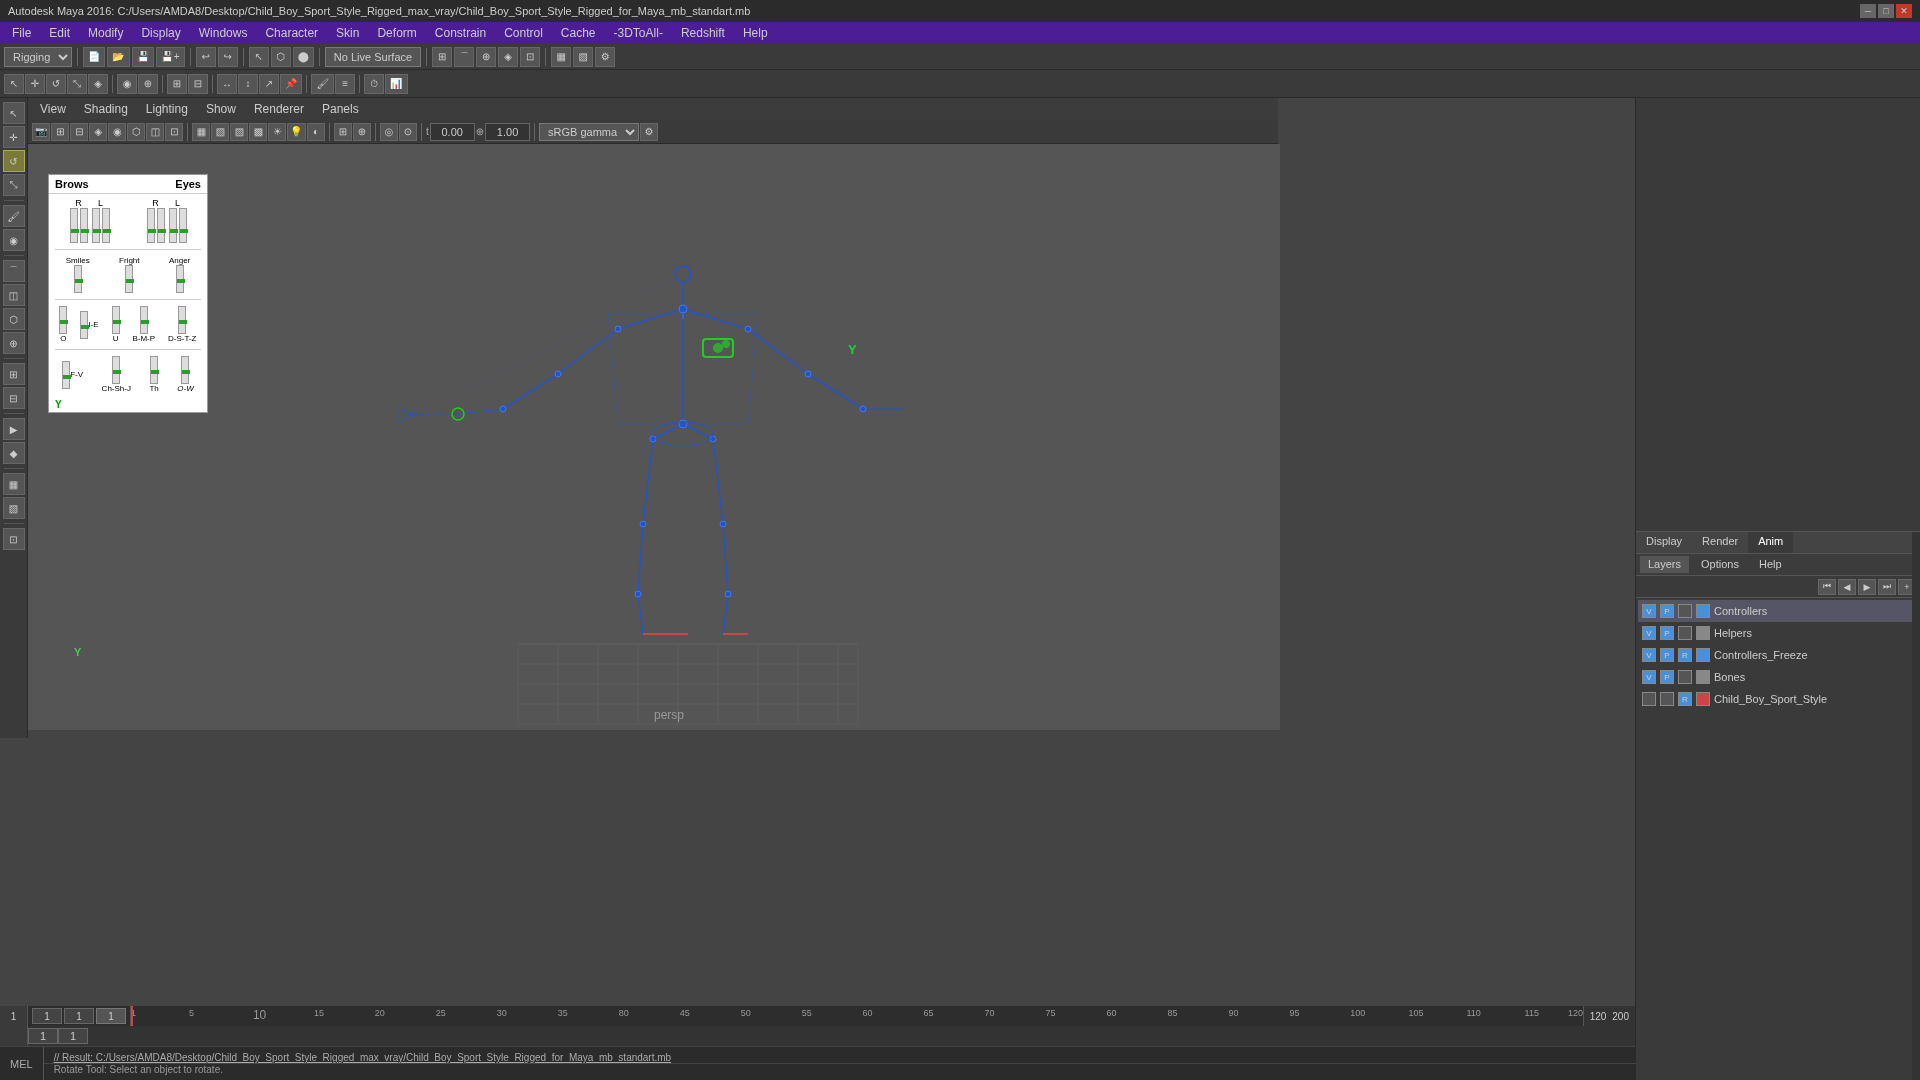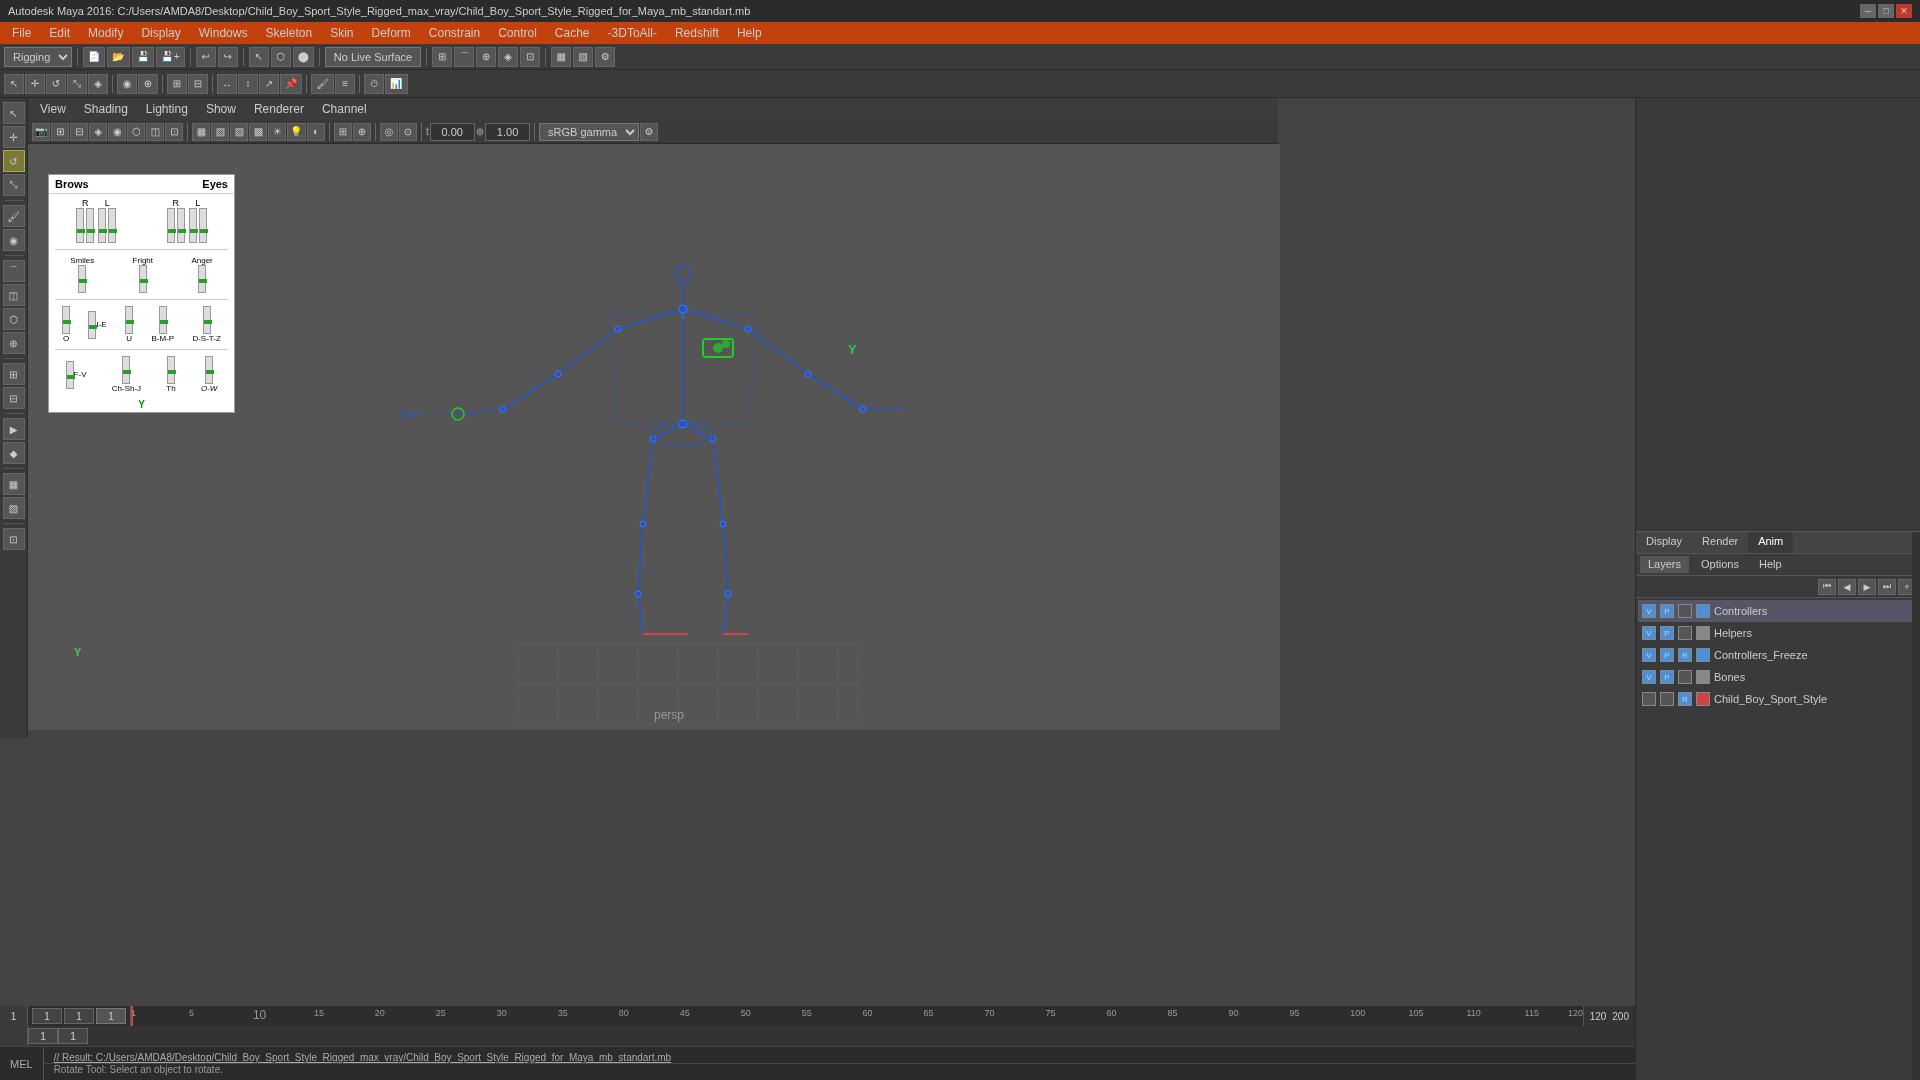--- a/index.html
+++ b/index.html
@@ -6,21 +6,21 @@
     body { width: 1920px; height: 1080px; background: #444444; font-family: 'Arial', sans-serif; font-size: 12px; color: #cccccc; overflow: hidden; position: relative; }
     
     
     #title-bar { width: 100%; height: 22px; background: #2b2b2b; display: flex; align-items: center; justify-content: space-between; padding: 0 8px; position: absolute; top: 0; left: 0; z-index: 100; }
     #title-text { font-size: 11px; color: #cccccc; }
     #window-controls { display: flex; gap: 2px; }
     .win-btn { width: 16px; height: 14px; background: #666; border: none; cursor: pointer; font-size: 9px; color: #ccc; display: flex; align-items: center; justify-content: center; }
     .win-btn.close { background: #c0392b; }
     
     
-    #menu-bar { position: absolute; top: 22px; left: 0; width: 100%; height: 22px; background: #c2410c; display: flex; align-items: center; padding: 0 4px; gap: 2px; z-index: 99; }
+    #menu-bar { position: absolute; top: 22px; left: 0; width: 100%; height: 22px; background: #4c1d95; display: flex; align-items: center; padding: 0 4px; gap: 2px; z-index: 99; }
     .menu-item { padding: 2px 8px; font-size: 12px; color: #cccccc; cursor: pointer; white-space: nowrap; }
     
     
     #toolbar1 { position: absolute; top: 44px; left: 0; width: 100%; height: 26px; background: #3a3a3a; display: flex; align-items: center; padding: 0 4px; gap: 2px; z-index: 98; border-bottom: 1px solid #2a2a2a; }
     .tb-select { background: #555; border: 1px solid #777; color: #ccc; font-size: 11px; height: 20px; padding: 0 4px; }
     .tb-btn { background: #555; border: 1px solid #666; color: #ccc; font-size: 10px; height: 20px; padding: 0 4px; cursor: pointer; min-width: 20px; display: flex; align-items: center; justify-content: center; }
     .tb-separator { width: 1px; height: 18px; background: #666; margin: 0 3px; }
     .live-surface-btn { background: #555; border: 1px solid #777; color: #cccccc; font-size: 11px; padding: 2px 8px; height: 20px; cursor: pointer; }
     
     
@@ -90,21 +90,21 @@
     
     #pb-area { position: absolute; bottom: 54px; right: 0; width: 285px; height: 20px; background: #333; display: flex; align-items: center; padding: 0 4px; gap: 1px; border-left: 1px solid #555; }
 
     
     #layer-scrollbar { position: absolute; right: 0; top: 0; width: 8px; height: 100%; background: #333; }
 
     
     #skeleton-svg { position: absolute; top: 0; left: 0; width: 100%; height: 100%; }
     
     
-    #face-controls { position: absolute; top: 30px; left: 20px; width: 187px; background: white; border: 1px solid #999; color: #000; text-align: center; }
+    #face-controls { position: absolute; top: 30px; left: 20px; width: 160px; background: white; border: 1px solid #999; color: #000; }
     .fc-title-row { display: flex; justify-content: space-between; padding: 3px 6px; border-bottom: 1px solid #ccc; font-weight: bold; font-size: 11px; }
     .fc-section { display: flex; padding: 4px 6px; gap: 8px; }
     .fc-slider-container { display: flex; flex-direction: column; align-items: center; }
     .fc-slider-track { width: 8px; height: 35px; background: #ddd; border: 1px solid #999; position: relative; }
     .fc-slider-knob { width: 8px; height: 4px; background: #2a9d2a; position: absolute; }
     .fc-divider { height: 1px; background: #ccc; margin: 2px 6px; }
   </style>
 </head>
 <body>
 
@@ -116,21 +116,21 @@
     <button class="win-btn close">✕</button>
   </div>
 </div>
 
 <div id="menu-bar">
   <span class="menu-item">File</span>
   <span class="menu-item">Edit</span>
   <span class="menu-item">Modify</span>
   <span class="menu-item">Display</span>
   <span class="menu-item">Windows</span>
-  <span class="menu-item">Skeleton</span>
+  <span class="menu-item">Character</span>
   <span class="menu-item">Skin</span>
   <span class="menu-item">Deform</span>
   <span class="menu-item">Constrain</span>
   <span class="menu-item">Control</span>
   <span class="menu-item">Cache</span>
   <span class="menu-item">-3DToAll-</span>
   <span class="menu-item">Redshift</span>
   <span class="menu-item">Help</span>
 </div>
 
@@ -214,21 +214,21 @@
   <div class="tool-sep"></div>
   <div class="tool-icon">⊡</div>
 </div>
 
 <div id="view-menubar">
   <span class="menu-item">View</span>
   <span class="menu-item">Shading</span>
   <span class="menu-item">Lighting</span>
   <span class="menu-item">Show</span>
   <span class="menu-item">Renderer</span>
-  <span class="menu-item">Channel</span>
+  <span class="menu-item">Panels</span>
 </div>
 
 <div id="view-toolbar">
   <button class="vtb-btn">📷</button>
   <button class="vtb-btn">⊞</button>
   <button class="vtb-btn">⊟</button>
   <button class="vtb-btn">◈</button>
   <button class="vtb-btn">◉</button>
   <button class="vtb-btn">⬡</button>
   <button class="vtb-btn">◫</button>

